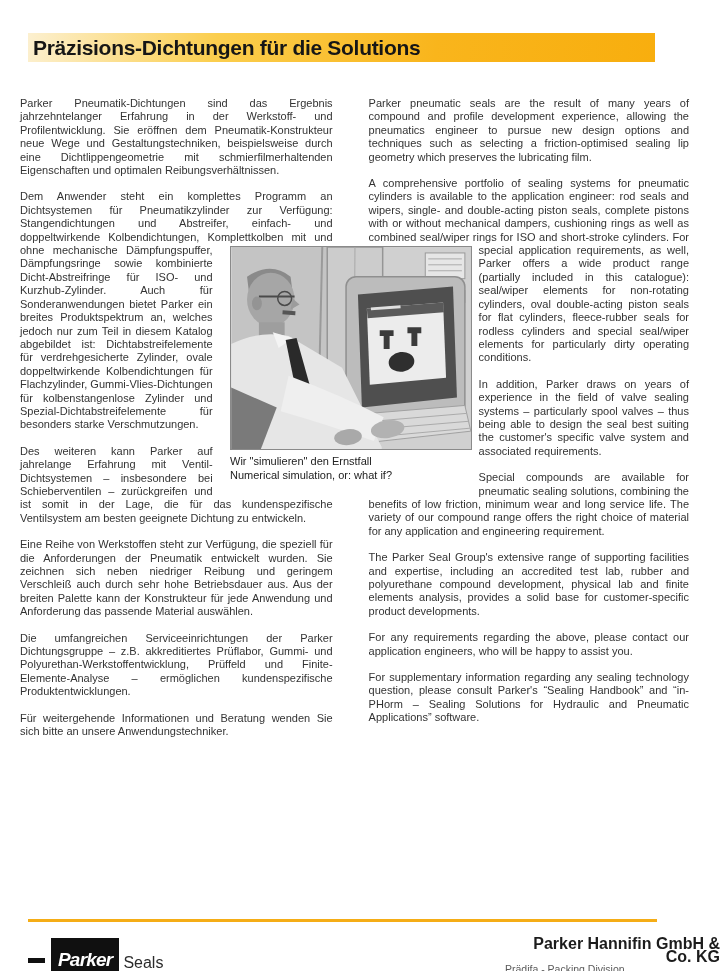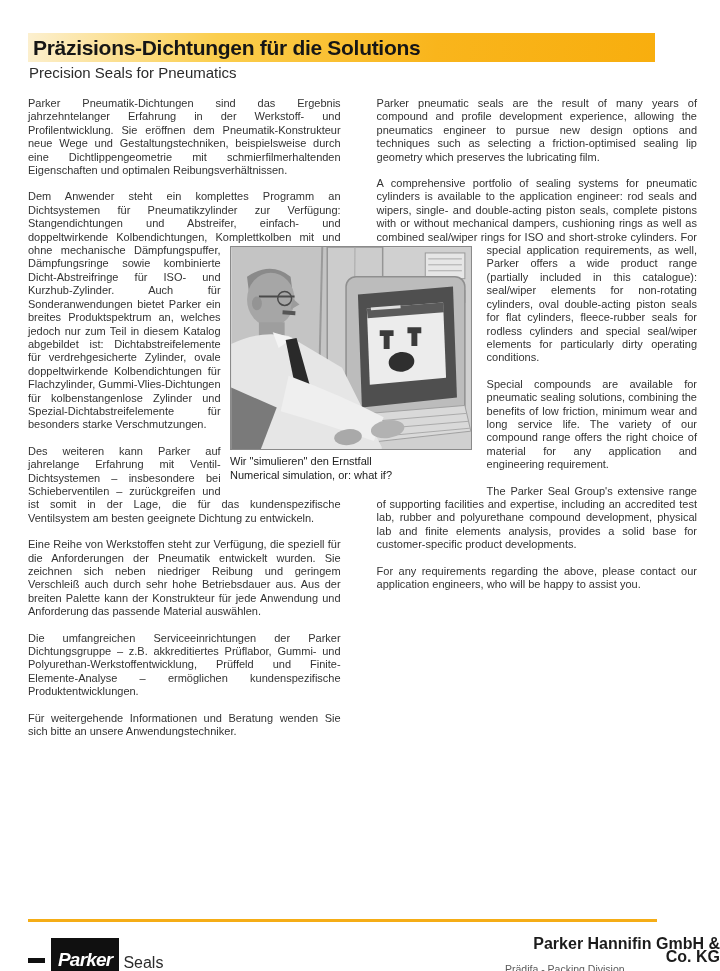--- a/index.html
+++ b/index.html
@@ -15,21 +15,21 @@
   }
   .title-bar h1{
     margin:0;padding:0 0 0 5px;font-size:21px;line-height:21px;font-weight:bold;
     color:#161616;letter-spacing:-0.3px;white-space:nowrap;
   }
   .subtitle{
     position:absolute;left:29px;top:64px;font-size:15px;color:#2b2b2b;
   }
   
   .columns{
-    position:absolute;left:28px;top:97px;width:669px;display:flex;gap:36px;
+    position:absolute;left:20px;top:97px;width:669px;display:flex;gap:36px;
   }
   .col{font-size:11px;line-height:13.4px;text-align:justify;color:#333;}
   .col-left{width:321px;}
   .col-right{width:329px;}
   .col p{margin:0 0 13px 0;}
   .col p:last-child{margin-bottom:0;}
   
   .sp{background:transparent;}
   .sp-l1{float:right;width:0;height:149px;}
   .sp-l2{float:right;clear:right;width:120px;height:240px;}
@@ -63,41 +63,42 @@
   .addr-company{font-weight:bold;color:#1c1c1c;font-size:16px;text-align:right;}
 </style>
 </head>
 <body>
 
 <div class="page">
 
   <div class="title-bar">
     <h1>Präzisions-Dichtungen für die Solutions</h1>
   </div>
-  <div class="subtitle">Precision Seals for Pneumatics</div>
 
   <div class="columns">
     <div class="col col-left">
       <div class="sp sp-l1"></div>
       <div class="sp sp-l2"></div>
       <p>Parker Pneumatik-Dichtungen sind das Ergebnis jahrzehntelanger Erfahrung in der Werkstoff- und Profilentwicklung. Sie eröffnen dem Pneumatik-Konstrukteur neue Wege und Gestaltungstechniken, beispielsweise durch eine Dichtlippengeometrie mit schmierfilmerhaltenden Eigenschaften und optimalen Reibungsverhältnissen.</p>
       <p>Dem Anwender steht ein komplettes Programm an Dichtsystemen für Pneumatikzylinder zur Verfügung: Stangendichtungen und Abstreifer, einfach- und doppeltwirkende Kolbendichtungen, Komplettkolben mit und ohne mechanische Dämpfungspuffer, Dämpfungsringe sowie kombinierte Dicht-Abstreifringe für ISO- und Kurzhub-Zylinder. Auch für Sonderanwendungen bietet Parker ein breites Produktspektrum an, welches jedoch nur zum Teil in diesem Katalog abgebildet ist: Dichtabstreifelemente für verdrehgesicherte Zylinder, ovale doppeltwirkende Kolbendichtungen für Flachzylinder, Gummi-Vlies-Dichtungen für kolbenstangenlose Zylinder und Spezial-Dichtabstreifelemente für besonders starke Verschmutzungen.</p>
       <p>Des weiteren kann Parker auf jahrelange Erfahrung mit Ventil-Dichtsystemen – insbesondere bei Schieberventilen – zurückgreifen und ist somit in der Lage, die für das kundenspezifische Ventilsystem am besten geeignete Dichtung zu entwickeln.</p>
       <p>Eine Reihe von Werkstoffen steht zur Verfügung, die speziell für die Anforderungen der Pneumatik entwickelt wurden. Sie zeichnen sich neben niedriger Reibung und geringem Verschleiß auch durch sehr hohe Betriebsdauer aus. Aus der breiten Palette kann der Konstrukteur für jede Anwendung und Anforderung das passende Material auswählen.</p>
       <p>Die umfangreichen Serviceeinrichtungen der Parker Dichtungsgruppe – z.B. akkreditiertes Prüflabor, Gummi- und Polyurethan-Werkstoffentwicklung, Prüffeld und Finite-Elemente-Analyse – ermöglichen kundenspezifische Produktentwicklungen.</p>
       <p>Für weitergehende Informationen und Beratung wenden Sie sich bitte an unsere Anwendungstechniker.</p>
     </div>
     <div class="col col-right">
       <div class="sp sp-r1"></div>
       <div class="sp sp-r2"></div>
       <p>Parker pneumatic seals are the result of many years of compound and profile development experience, allowing the pneumatics engineer to pursue new design options and techniques such as selecting a friction-optimised sealing lip geometry which preserves the lubricating film.</p>
       <p>A comprehensive portfolio of sealing systems for pneumatic cylinders is available to the application engineer: rod seals and wipers, single- and double-acting piston seals, complete pistons with or without mechanical dampers, cushioning rings as well as combined seal/wiper rings for ISO and short-stroke cylinders. For special application requirements, as well, Parker offers a wide product range (partially included in this catalogue): seal/wiper elements for non-rotating cylinders, oval double-acting piston seals for flat cylinders, fleece-rubber seals for rodless cylinders and special seal/wiper elements for particularly dirty operating conditions.</p>
+      <p>In addition, Parker draws on years of experience in the field of valve sealing systems – particularly spool valves – thus being able to design the seal best suiting the customer's specific valve system and associated requirements.</p>
       <p>Special compounds are available for pneumatic sealing solutions, combining the benefits of low friction, minimum wear and long service life. The variety of our compound range offers the right choice of material for any application and engineering requirement.</p>
       <p>The Parker Seal Group's extensive range of supporting facilities and expertise, including an accredited test lab, rubber and polyurethane compound development, physical lab and finite elements analysis, provides a solid base for customer-specific product developments.</p>
       <p>For any requirements regarding the above, please contact our application engineers, who will be happy to assist you.</p>
+      <p>For supplementary information regarding any sealing technology question, please consult Parker's “Sealing Handbook” and “in-PHorm – Sealing Solutions for Hydraulic and Pneumatic Applications” software.</p>
     </div>
   </div>
 
   <figure class="photo">
     <svg viewBox="0 0 242 204" aria-hidden="true">
 
       <rect x="0" y="0" width="242" height="204" fill="#c4c4c4"></rect>
       <rect x="150" y="0" width="92" height="204" fill="#d0d0d0"></rect>
       <line x1="92" y1="0" x2="88" y2="170" stroke="#9a9a9a" stroke-width="2"></line>
       <rect x="97" y="0" width="56" height="162" fill="#cccccc" stroke="#959595" stroke-width="1.5"></rect>

